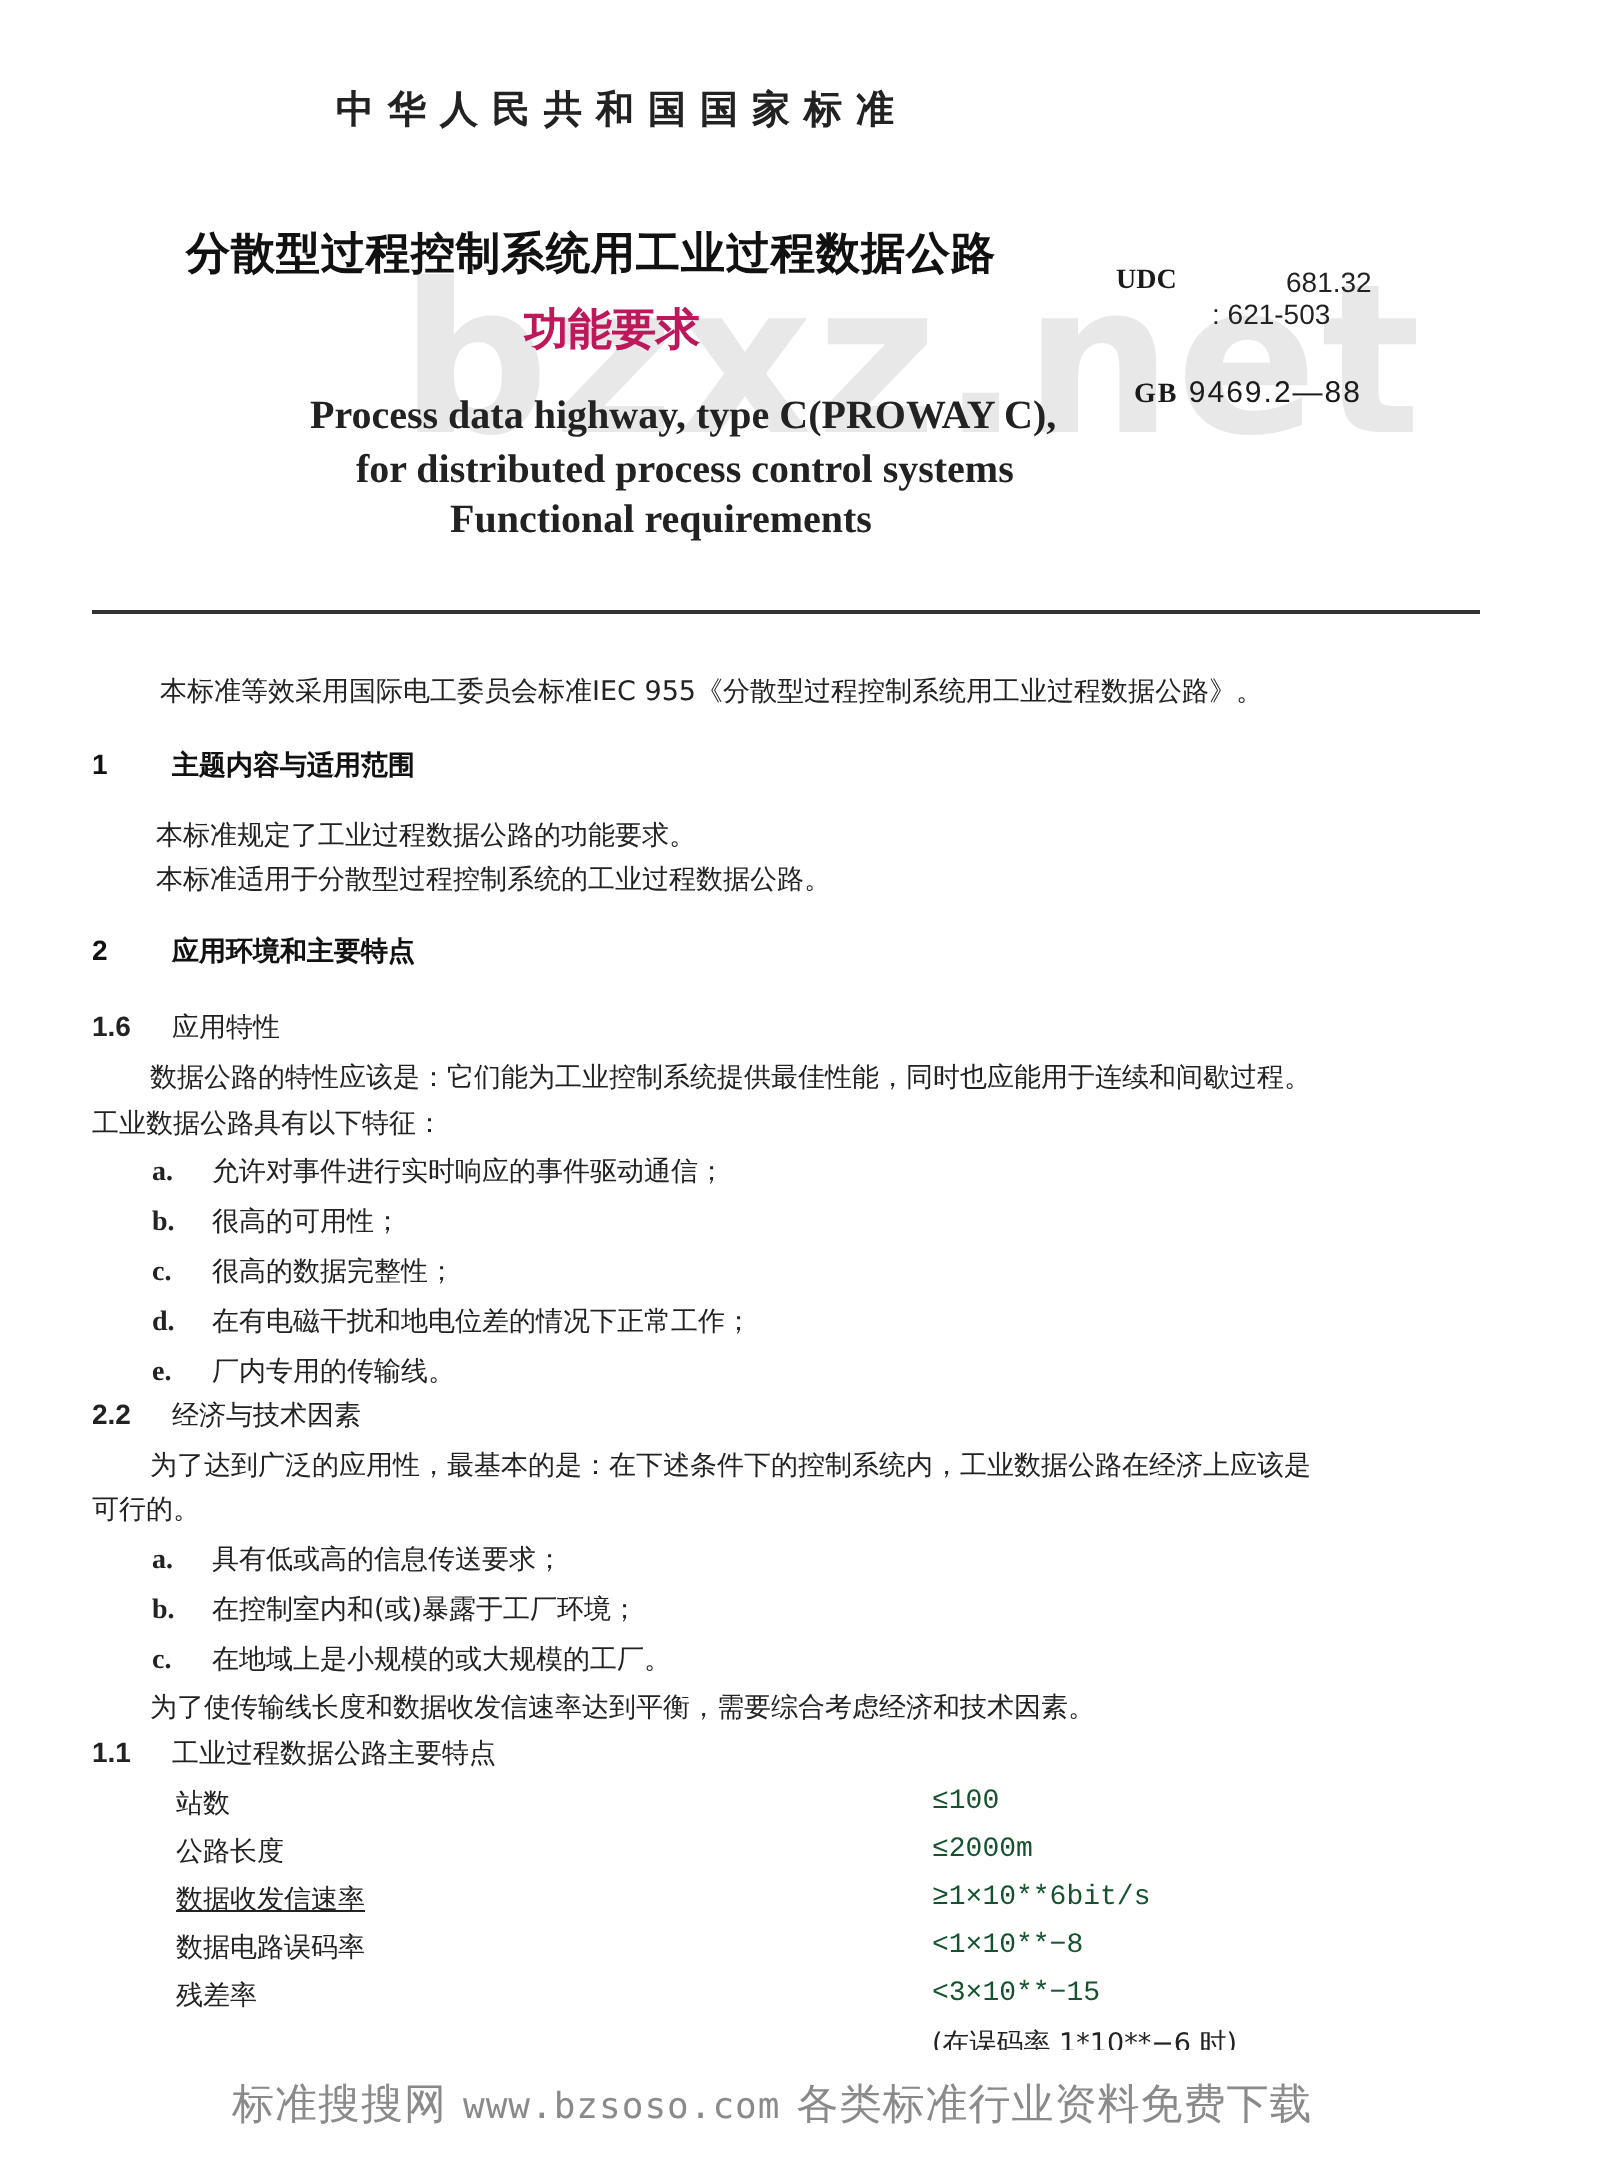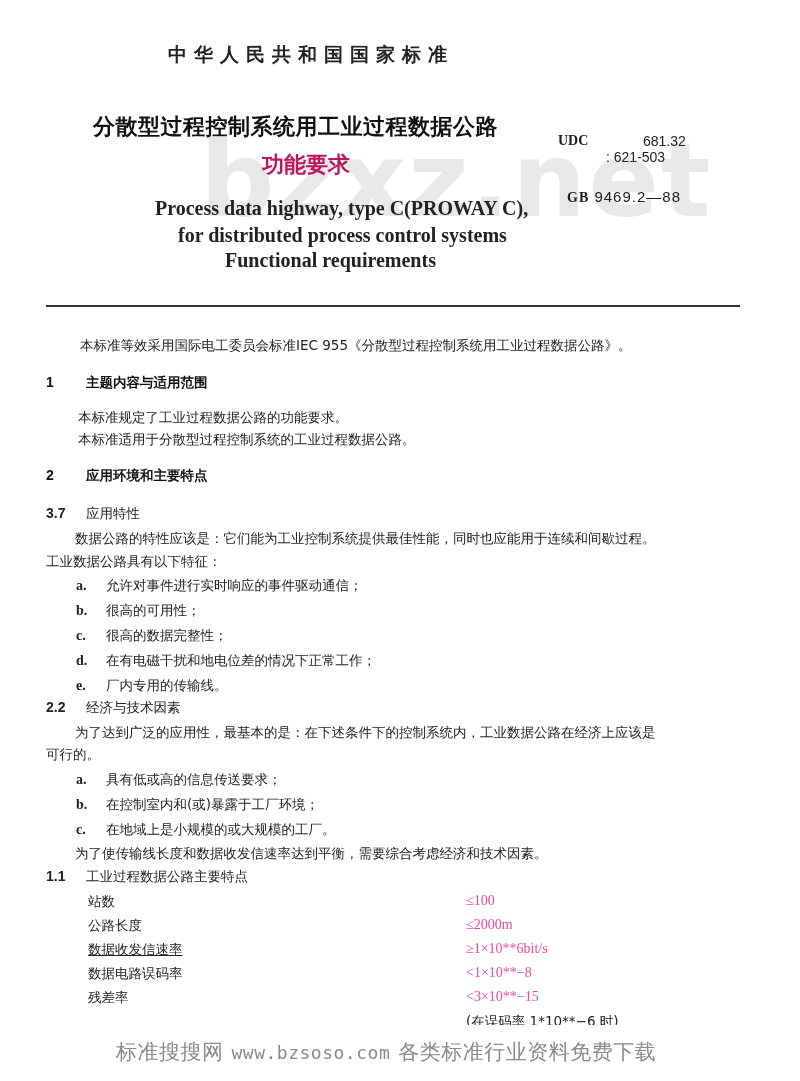--- a/index.html
+++ b/index.html
@@ -22,21 +22,21 @@
   .title-en { font-family: "Liberation Serif", serif; font-weight: bold; font-size: 20px; color: #222; }
   .udc-label { left: 558px; top: 133px; font-family: "Liberation Serif", serif; font-weight: bold; font-size: 14px; }
   .udc-val { font-family: "Liberation Sans", sans-serif; font-size: 14px; color: #222; }
   .gb { left: 567px; top: 188px; font-size: 15px; font-family: "Liberation Sans", sans-serif; letter-spacing: 1px; }
   .gb b { font-family: "Liberation Serif", serif; font-size: 14px; }
   .rule { left: 46px; top: 305px; width: 694px; height: 2px; background: #333; }
   .body-text { font-family: "DejaVu Sans", sans-serif; font-size: 13.5px; color: #222; }
   .heading { font-family: "DejaVu Sans", sans-serif; font-size: 13.5px; font-weight: bold; color: #111; }
   .num { font-family: "Liberation Sans", sans-serif; font-weight: bold; font-size: 14px; display: inline-block; width: 40px; }
   .item-letter { font-family: "Liberation Serif", serif; font-weight: bold; font-size: 14px; display: inline-block; width: 30px; }
-  .val { font-family: Liberation Serif, serif; font-size: 14px; color: #ec4899; }
+  .val { font-family: Liberation Mono, monospace; font-size: 14px; color: #14532d; }
   .footer { left: 116px; top: 1038px; font-family: "DejaVu Sans", sans-serif; font-size: 21px; color: #8a8a8a; letter-spacing: 0.5px; }
   .footer .url { font-family: "DejaVu Sans Mono", monospace; font-size: 18px; margin: 0 8px; }
 </style>
 </head>
 <body>
 
 <div class="watermark">bzxz.net</div>
 
 <div class="abs z country">中华人民共和国国家标准</div>
 <div class="abs z title-cn">分散型过程控制系统用工业过程数据公路</div>
@@ -63,21 +63,21 @@
   <span class="num">1</span><span>主题内容与适用范围</span>
 </div>
 <div class="abs z body-text" style="left:78px; top:409px;">本标准规定了工业过程数据公路的功能要求。</div>
 <div class="abs z body-text" style="left:78px; top:431px;">本标准适用于分散型过程控制系统的工业过程数据公路。</div>
 
 <div class="abs z heading" style="left:46px; top:467px;">
   <span class="num">2</span><span>应用环境和主要特点</span>
 </div>
 
 <div class="abs z body-text" style="left:46px; top:505px;">
-  <span class="num">3.7</span><span>应用特性</span>
+  <span class="num">1.6</span><span>应用特性</span>
 </div>
 <div class="abs z body-text" style="left:75px; top:530px;">数据公路的特性应该是：它们能为工业控制系统提供最佳性能，同时也应能用于连续和间歇过程。</div>
 <div class="abs z body-text" style="left:46px; top:553px;">工业数据公路具有以下特征：</div>
 
 <div class="abs z body-text" style="left:76px; top:577px;"><span class="item-letter">a.</span><span>允许对事件进行实时响应的事件驱动通信；</span></div>
 <div class="abs z body-text" style="left:76px; top:602px;"><span class="item-letter">b.</span><span>很高的可用性；</span></div>
 <div class="abs z body-text" style="left:76px; top:627px;"><span class="item-letter">c.</span><span>很高的数据完整性；</span></div>
 <div class="abs z body-text" style="left:76px; top:652px;"><span class="item-letter">d.</span><span>在有电磁干扰和地电位差的情况下正常工作；</span></div>
 <div class="abs z body-text" style="left:76px; top:677px;"><span class="item-letter">e.</span><span>厂内专用的传输线。</span></div>
 

